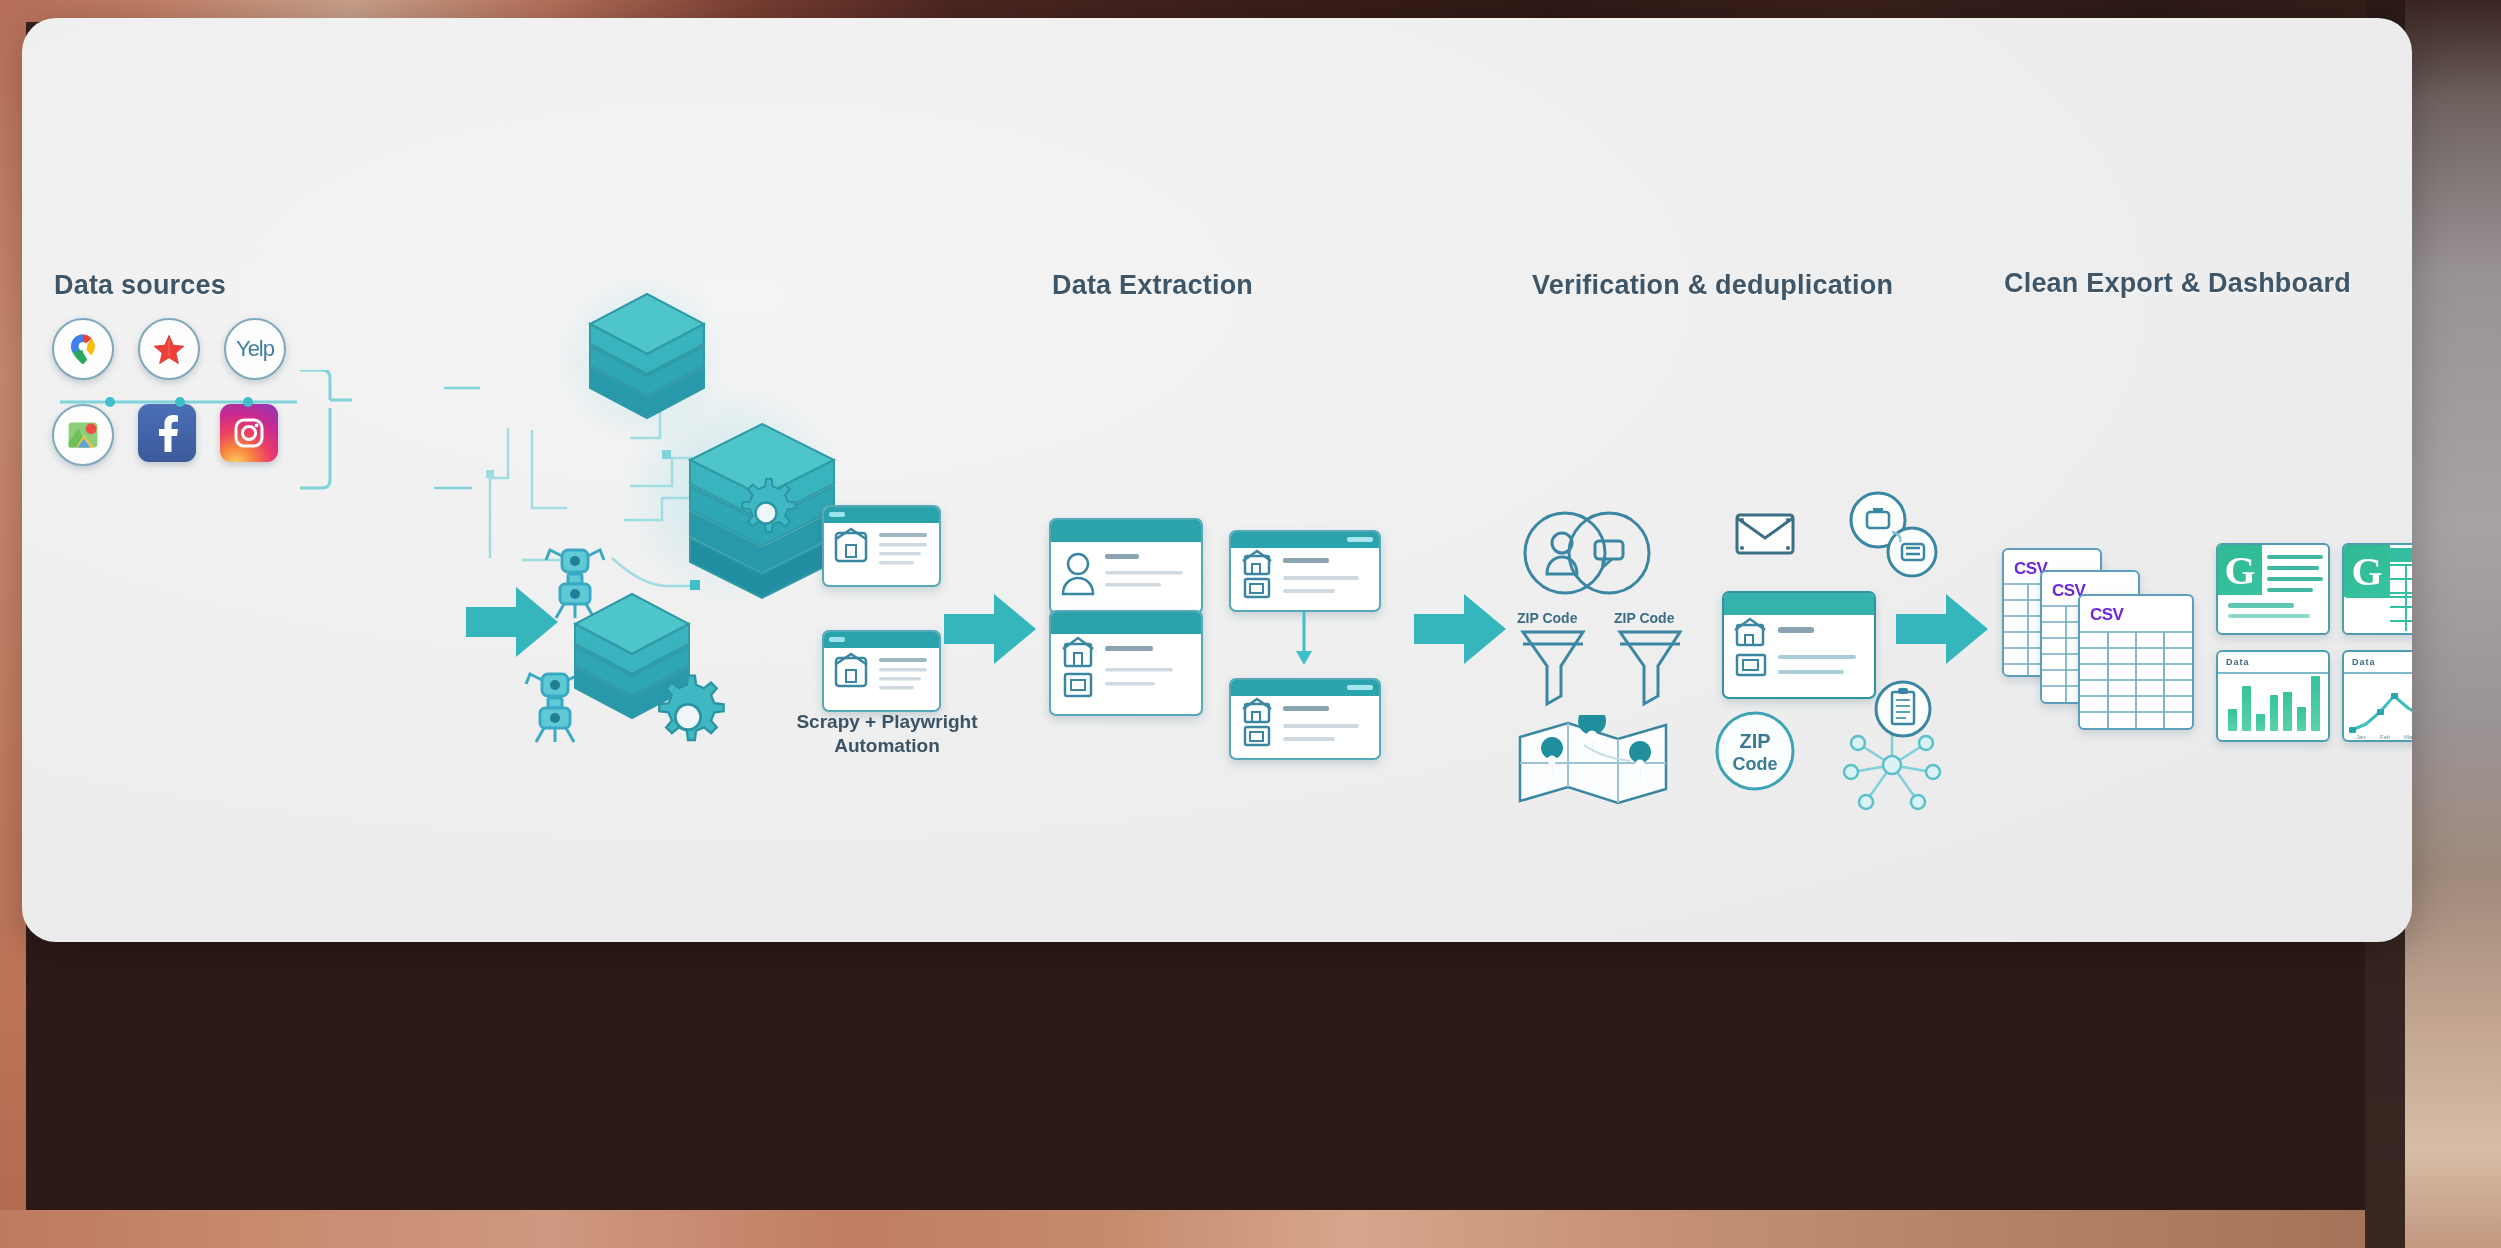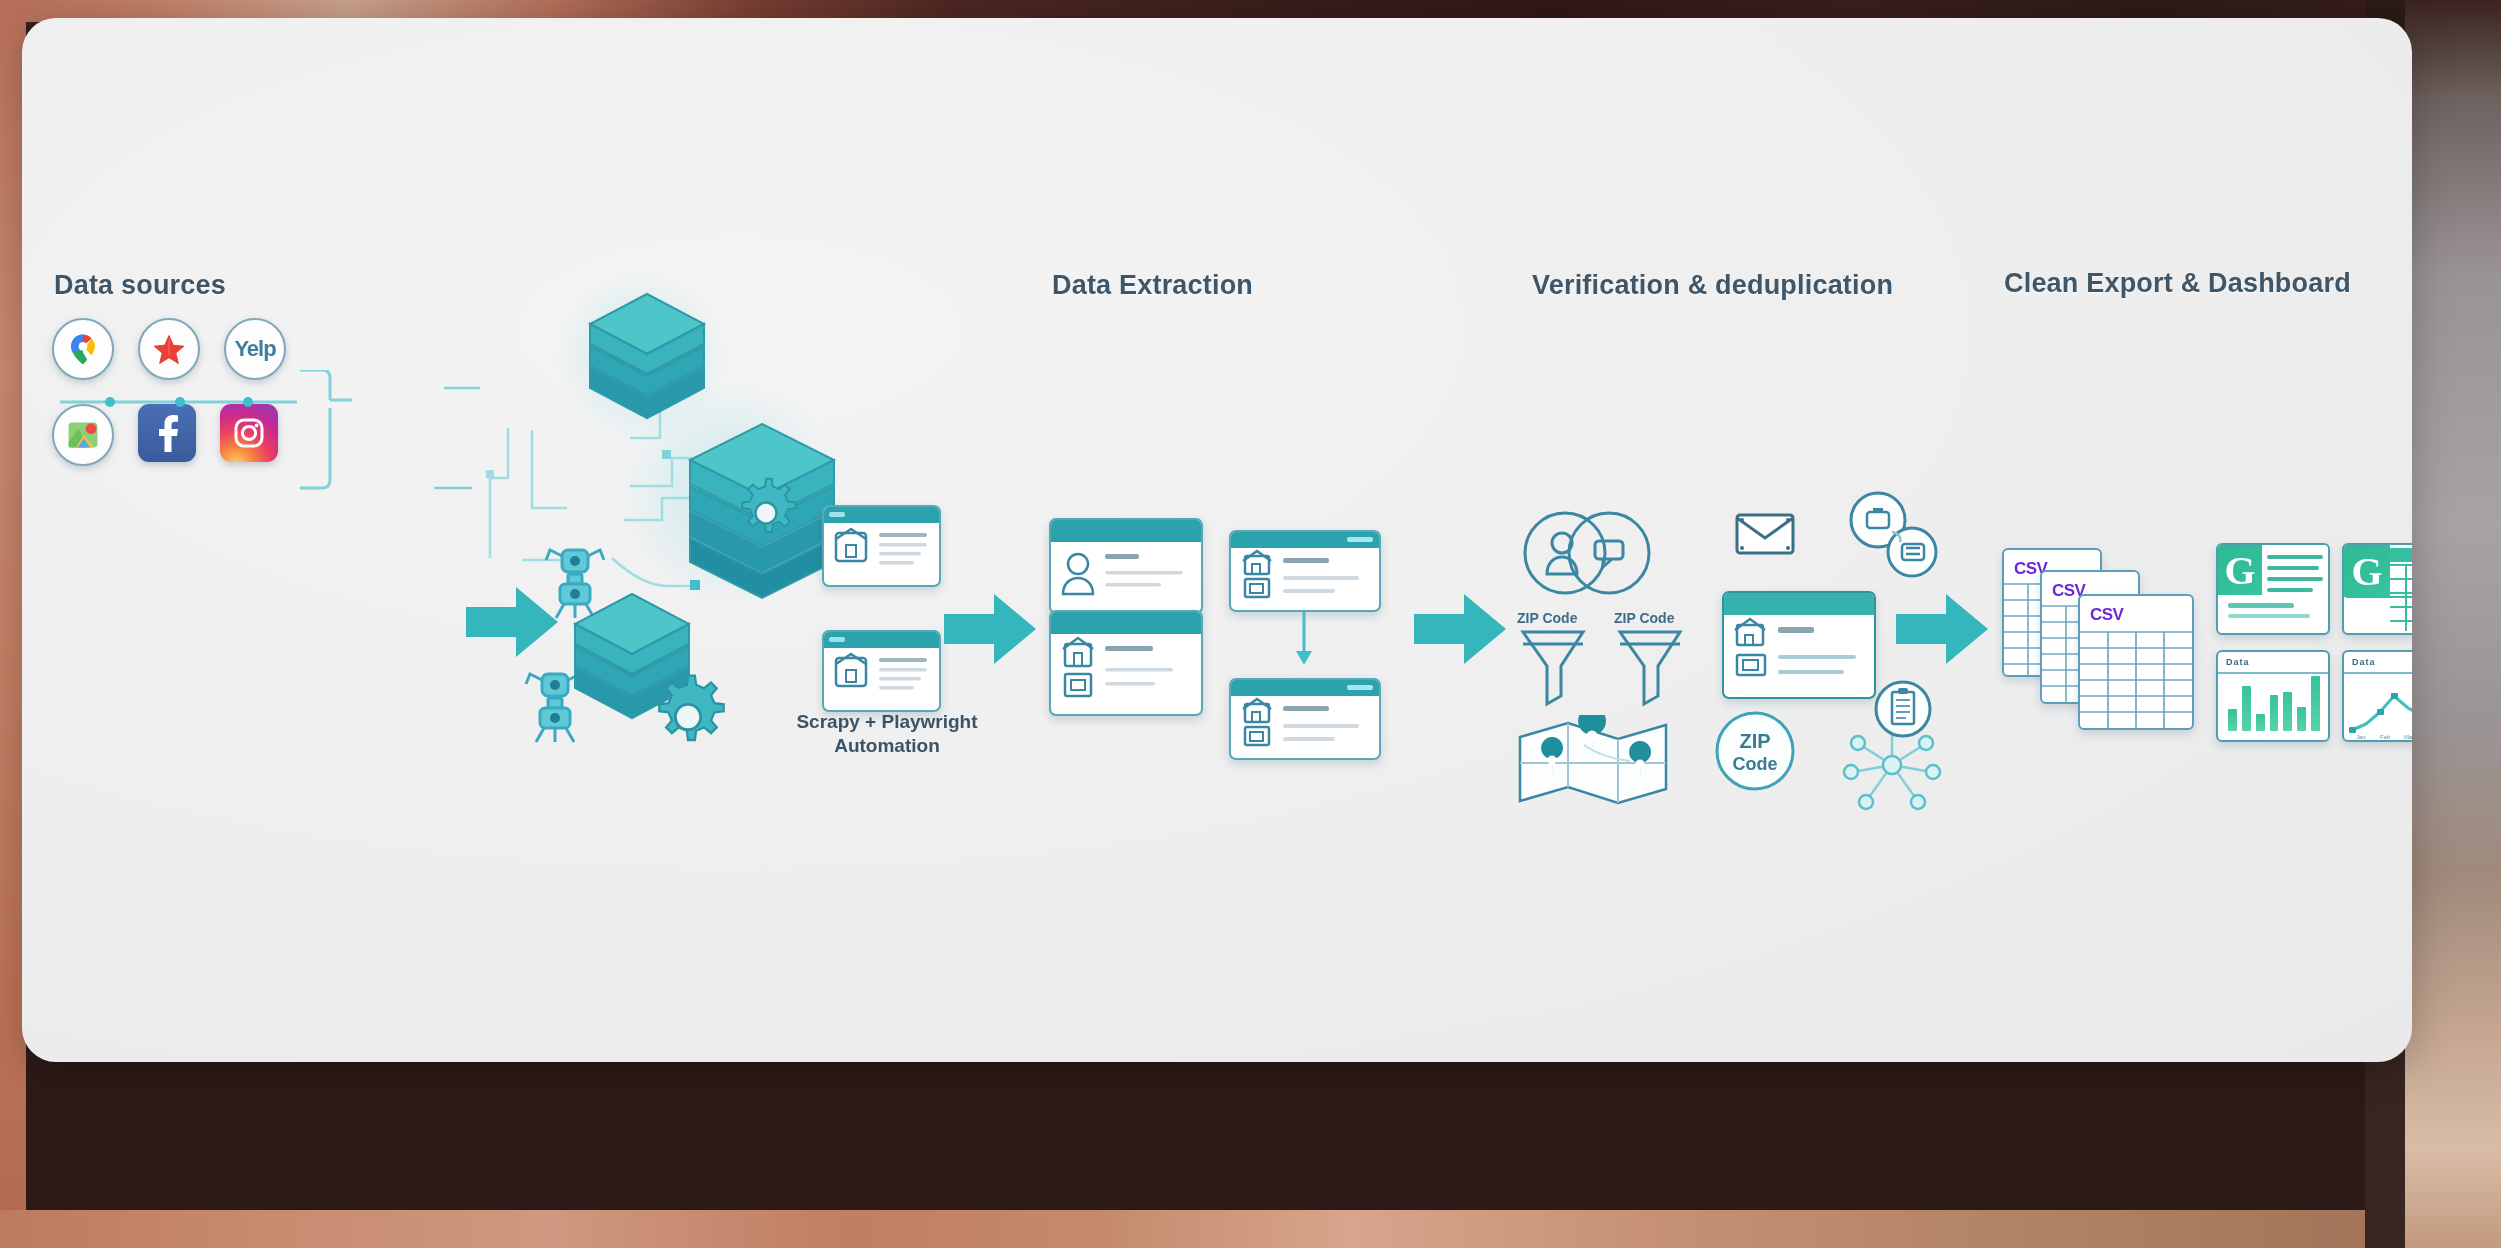--- a/index.html
+++ b/index.html
@@ -34,21 +34,21 @@
     background:linear-gradient(180deg,#3a2320 0%,#6e625f 8%,#9a9396 22%,#a7a2a4 42%,
       #9b9495 58%,#a08a7c 70%,#c3a590 82%,#d8bca6 92%,#c29a80 100%);
   }
   #backdrop .band-right-inner{
     position:absolute;right:96px;top:0;width:40px;height:100%;
     background:linear-gradient(180deg,#2b1a18 0%,#30201d 40%,#3a2621 100%);
   }
 
   
   #card{
-    position:absolute;left:22px;top:18px;width:2390px;height:1044px;
+    position:absolute;left:22px;top:18px;width:2390px;height:924px;
     background:radial-gradient(ellipse at 30% 30%, #f4f4f4 0%, #efefef 45%, #e9e9ea 100%);
     border-radius:34px;
     box-shadow:0 6px 40px rgba(0,0,0,.25);
     overflow:hidden;
   }
 
   
   .stage{position:absolute;}
   .stage-title{
     font-size:27px;font-weight:bold;color:#3e5668;letter-spacing:.2px;
@@ -70,21 +70,21 @@
     display:flex;align-items:center;justify-content:center;
   }
   .src-square{
     width:58px;height:58px;border-radius:11px;
     box-shadow:0 3px 7px rgba(60,90,110,.28);
     display:flex;align-items:center;justify-content:center;
     overflow:hidden;
   }
   .fb{background:linear-gradient(180deg,#4a6fb5 0%,#3b5a9b 100%);}
   .ig{background:radial-gradient(circle at 28% 104%, #fdd36a 0%, #f8893f 22%, #ec3f62 46%, #cb2a8e 68%, #8a3ab9 100%);}
-  .yelp{font-size:22px;font-weight:bold;color:#3f7f9e;letter-spacing:-1px;}
+  .yelp{font-size:22px;font-weight:normal;color:#3f7f9e;letter-spacing:-1px;}
 
   .connector{position:absolute;}
 
   
   .srv{position:absolute;}
 
   
   .win{
     position:absolute;background:#fff;border:2px solid #57a8b8;border-radius:7px;
     box-shadow:0 4px 10px rgba(60,100,120,.22);overflow:hidden;

